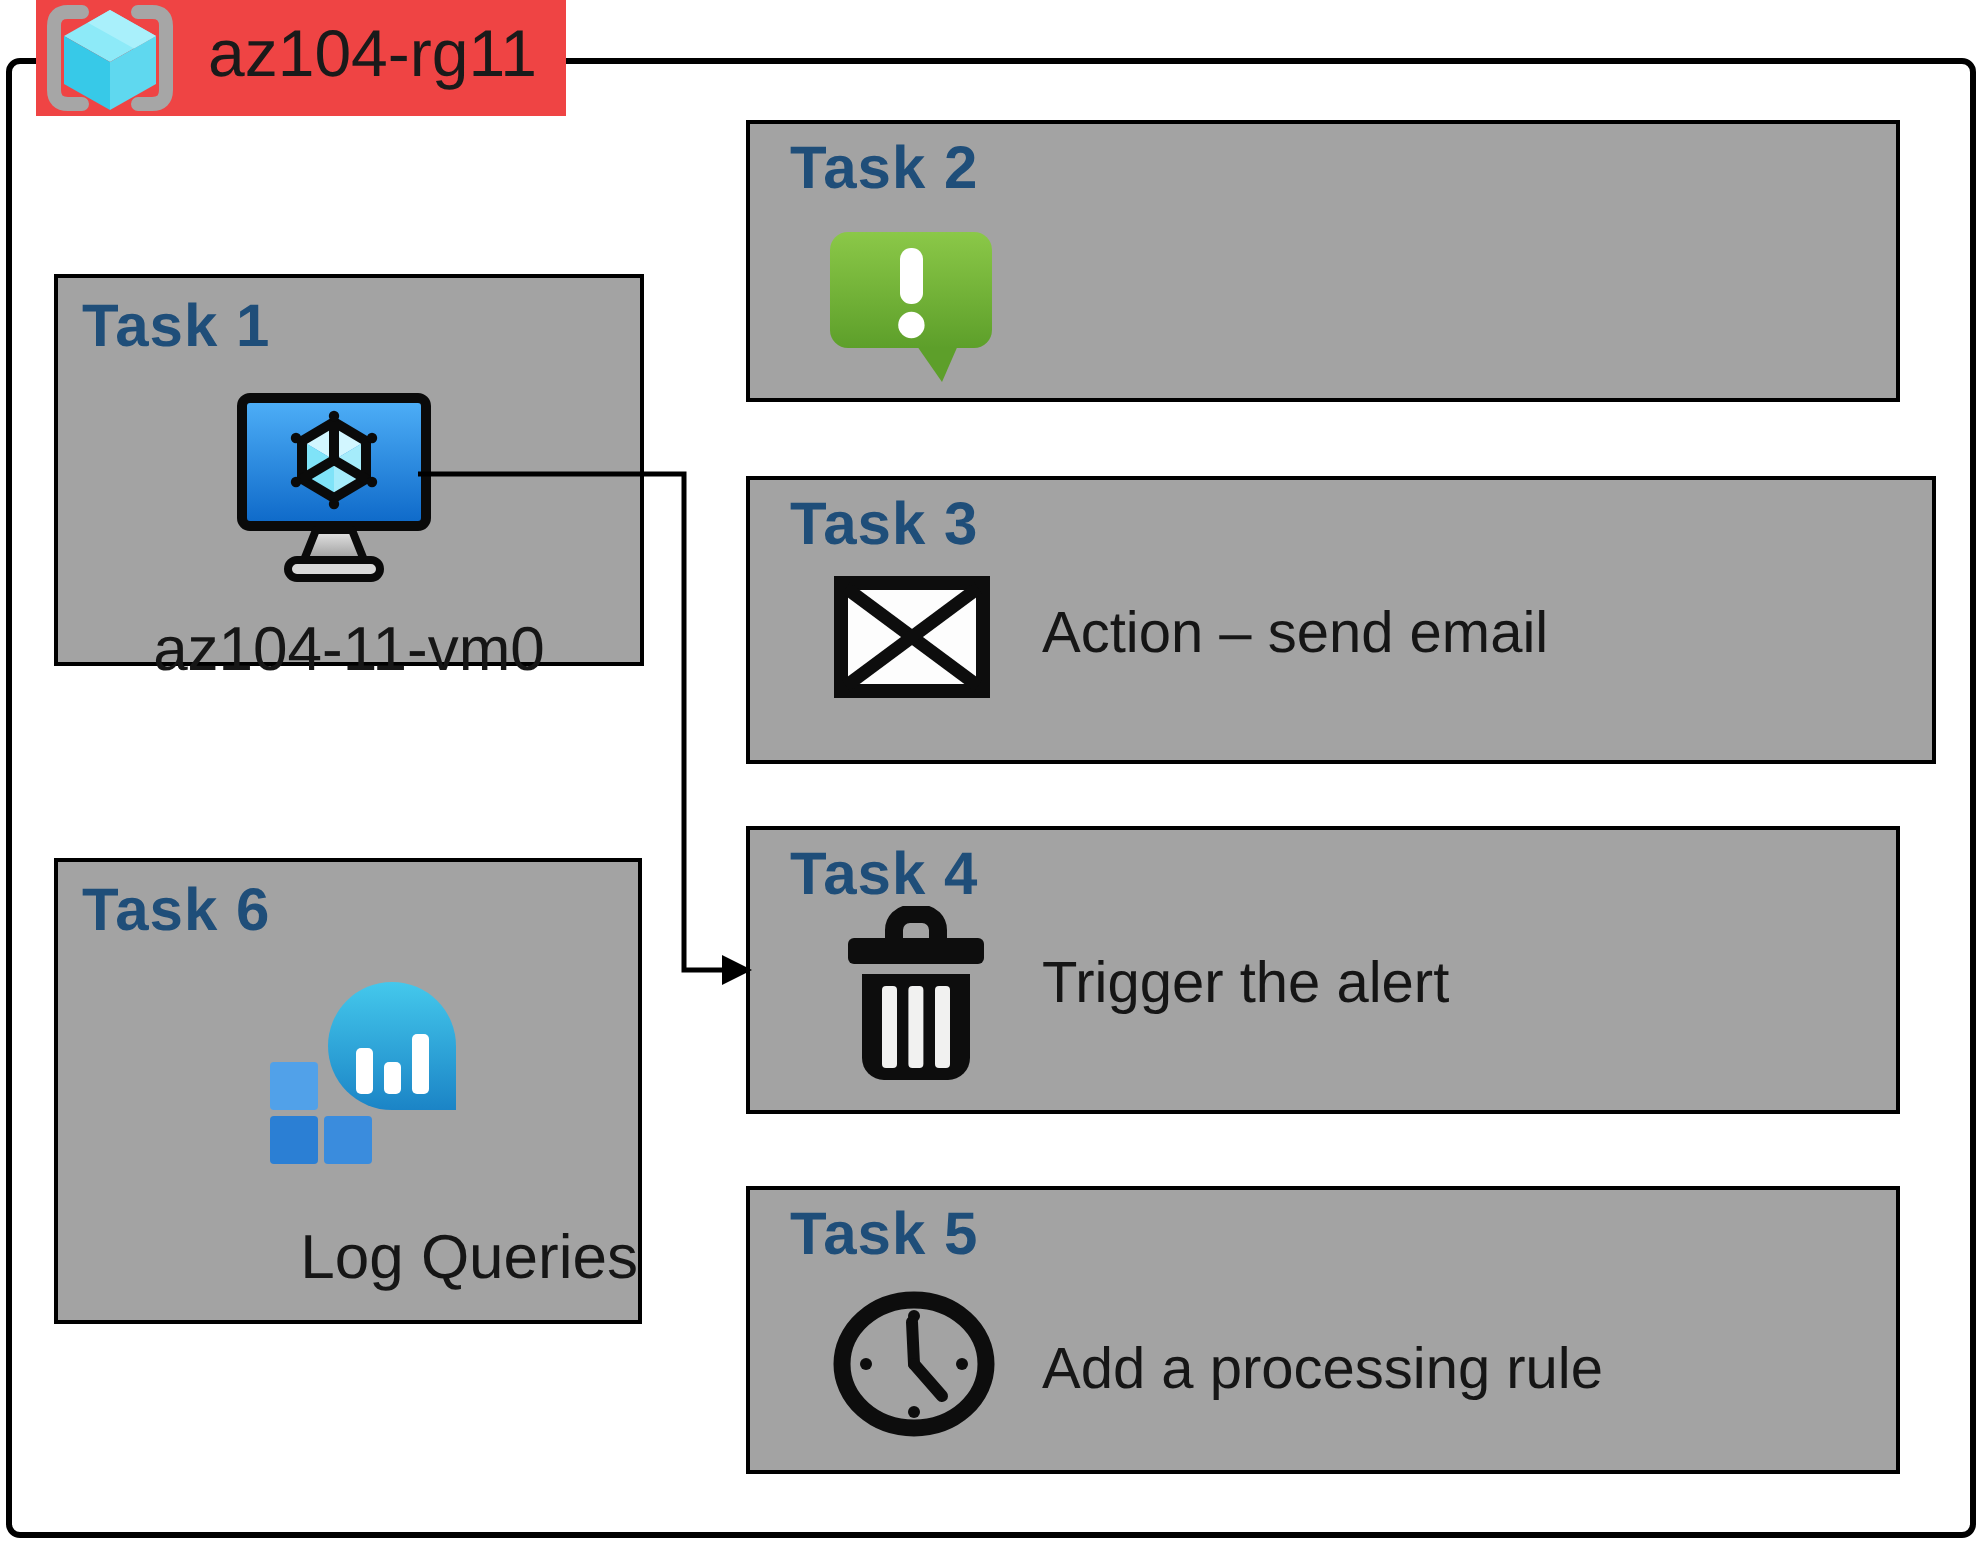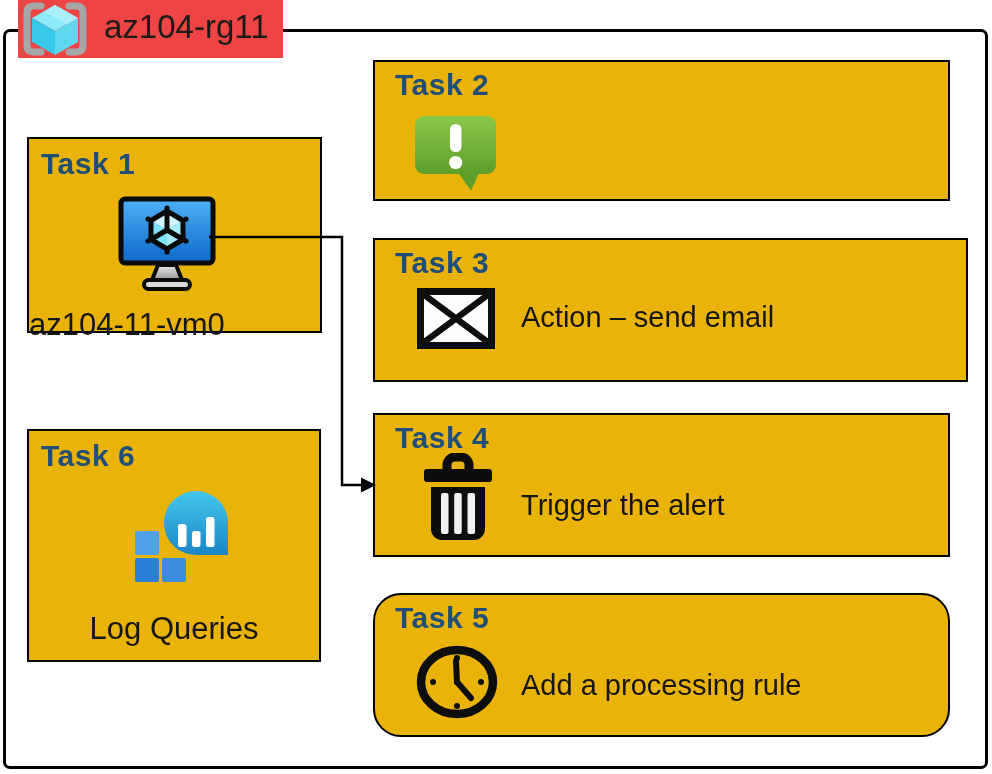--- a/index.html
+++ b/index.html
@@ -38,31 +38,31 @@
   }
   .rg-label {
     font-size: 33px;
     color: #1a1a1a;
     white-space: nowrap;
     padding-bottom: 4px;
   }
   
   .card {
     position: absolute;
-    background: #eab308;
+    background: #a3a3a3;
     border: 2.5px solid #000000;
     box-sizing: border-box;
     z-index: 2;
   }
   #card-task1 { left: 27px;  top: 137px; width: 295px; height: 196px; }
   #card-task6 { left: 27px;  top: 429px; width: 294px; height: 233px; }
   #card-task2 { left: 373px; top: 60px;  width: 577px; height: 141px; }
   #card-task3 { left: 373px; top: 238px; width: 595px; height: 144px; }
   #card-task4 { left: 373px; top: 413px; width: 577px; height: 144px; padding-left: 40px; }
-  #card-task5 { left: 373px; top: 593px; width: 577px; height: 144px; border-radius: 28px; }
+  #card-task5 { left: 373px; top: 593px; width: 577px; height: 144px; }
   .card-header {
     position: absolute;
     left: 20px; top: 6px;
     font-size: 30px;
     font-weight: bold;
     color: #1f4e79;
     letter-spacing: 0.5px;
   }
   #card-task1 .card-header, #card-task6 .card-header { left: 12px; top: 8px; }
   .card-icon { position: absolute; }
@@ -71,33 +71,33 @@
     font-size: 29px;
     color: #161616;
     white-space: nowrap;
   }
   
   #card-task2 .card-icon  { left: 38px;  top: 50px; }
   #card-task2 .card-label { left: 146px; top: 64px; }
   #card-task3 .card-icon  { left: 42px;  top: 48px; }
   #card-task3 .card-label { left: 146px; top: 61px; }
   #card-task4 .card-icon  { left: 48px;  top: 38px; }
-  #card-task4 .card-label { left: 146px; top: 74px; }
+  #card-task4 .card-label { left: 146px; top: 61px; }
   #card-task5 .card-icon  { left: 40px;  top: 50px; }
   #card-task5 .card-label { left: 146px; top: 74px; }
 
   #card-task1 .card-icon  { left: 89px;  top: 57px; }
   #card-task1 .card-label {
     left: 0; right: 0; top: 168px;
-    font-size: 31px;
+    text-align: center; font-size: 31px;
   }
   #card-task6 .card-icon  { left: 103px; top: 57px; }
   #card-task6 .card-label {
     left: 0; right: 0; top: 180px;
-    text-align: center; font-size: 31px;
+    text-align: right; font-size: 31px;
   }
   
   #connector-svg {
     position: absolute;
     left: 0; top: 0;
     width: 992px; height: 774px;
     z-index: 4;
     pointer-events: none;
   }
 </style>

